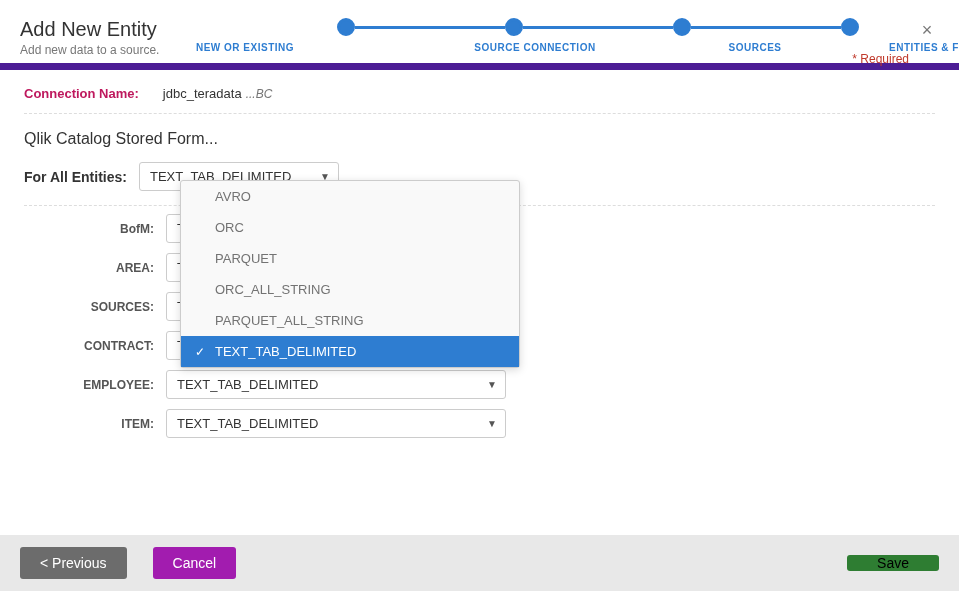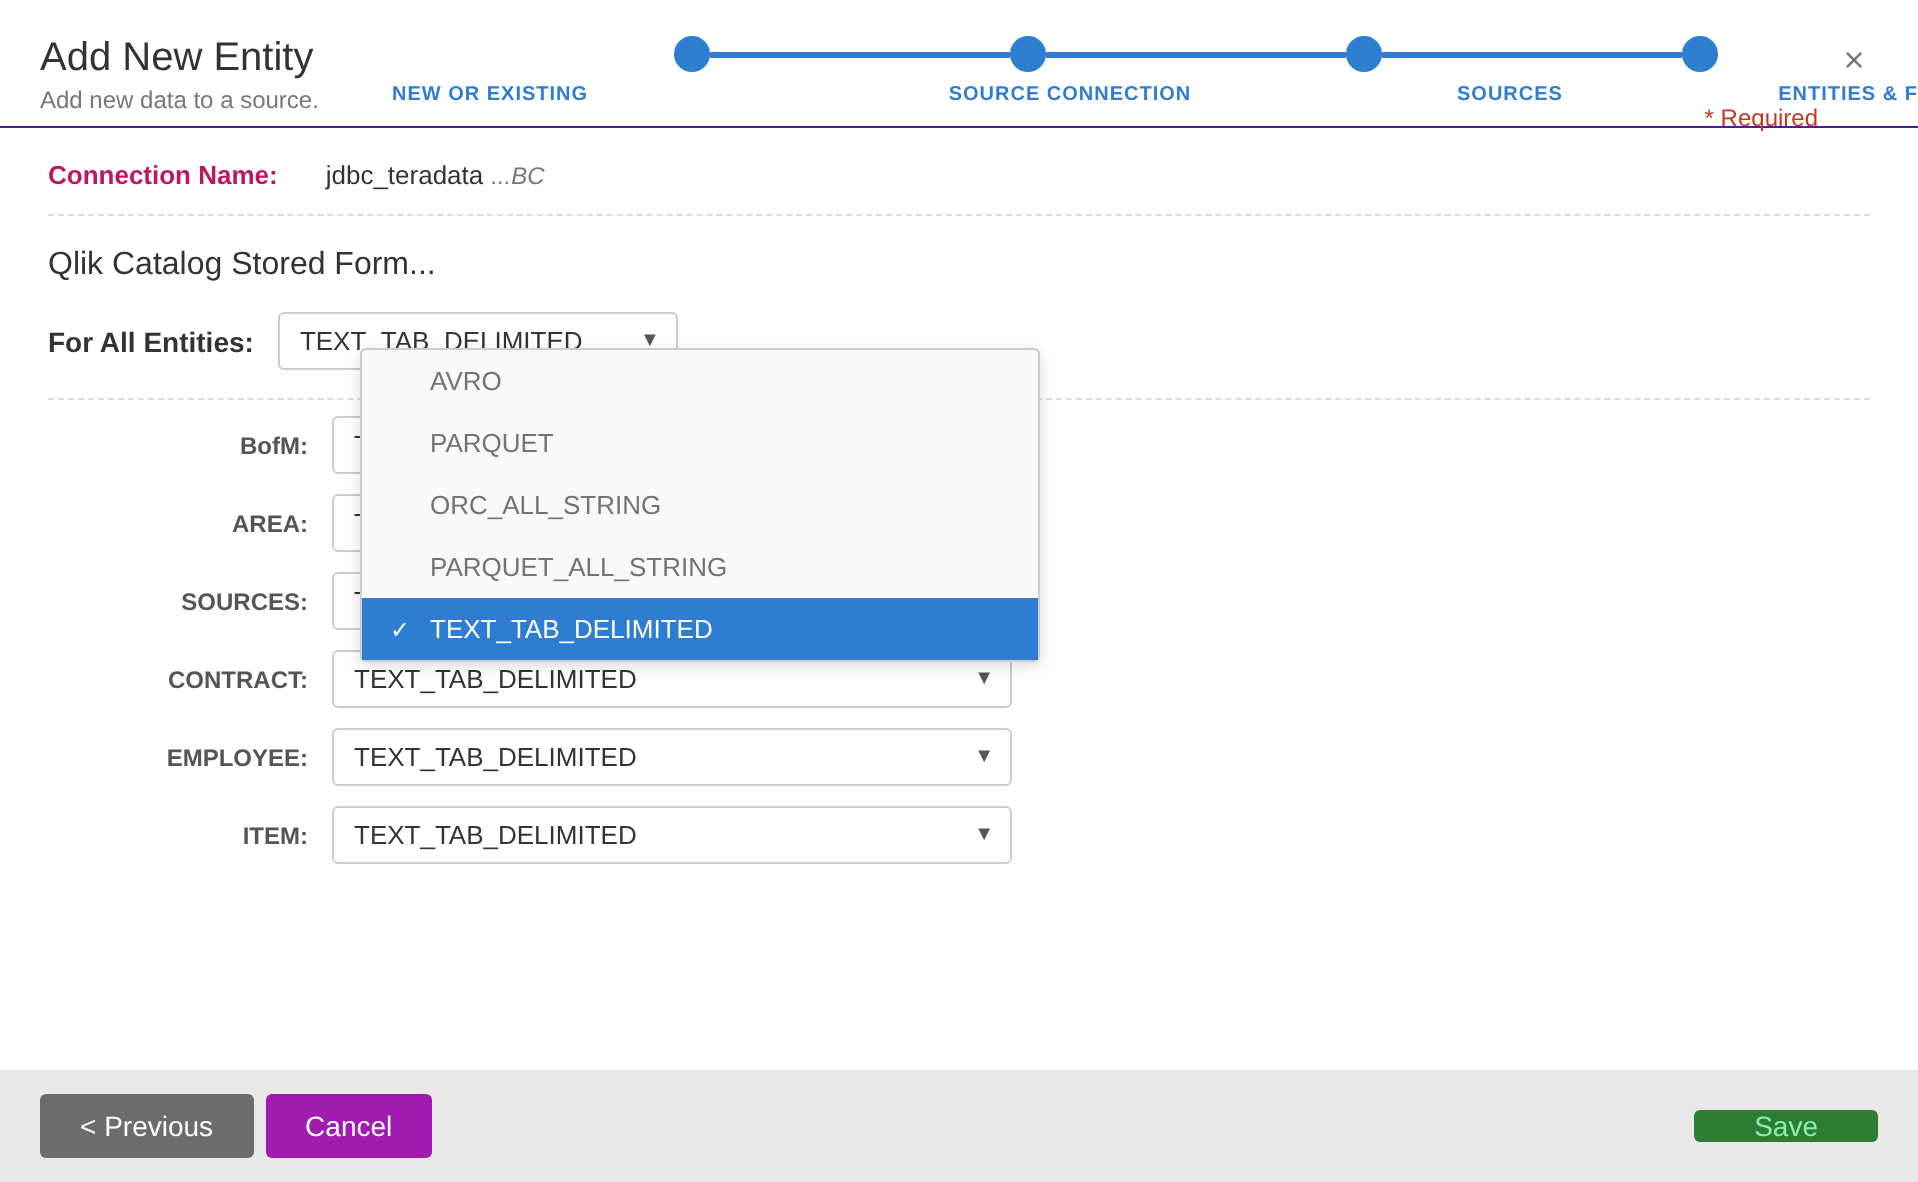--- a/index.html
+++ b/index.html
@@ -10,21 +10,21 @@
       height: 591px;
       overflow: hidden;
       position: relative;
     }
 
     
     .header {
       display: flex;
       align-items: flex-start;
       padding: 18px 20px 0 20px;
-      border-bottom: 1px solid #4c1d95;
+      border-bottom: 7px solid #4c1d95;
       position: relative;
     }
     .header-title-block {
       flex: 0 0 210px;
     }
     .header-title {
       font-size: 20px;
       font-weight: 400;
       color: #333;
     }
@@ -243,21 +243,21 @@
     .footer {
       position: absolute;
       bottom: 0;
       left: 0;
       right: 0;
       height: 56px;
       background: #e8e8e8;
       display: flex;
       align-items: center;
       padding: 0 20px;
-      gap: 6px;
+      gap: 26px;
     }
     .btn-prev {
       background: #6c6c6c;
       color: #fff;
       border: none;
       border-radius: 3px;
       padding: 8px 20px;
       font-size: 14px;
       cursor: pointer;
     }
@@ -265,21 +265,21 @@
       background: #a21caf;
       color: #fff;
       border: none;
       border-radius: 3px;
       padding: 8px 20px;
       font-size: 14px;
       cursor: pointer;
     }
     .btn-save {
       background: #2e7d32;
-      color: #86efac;
+      color: #000000;
       border: none;
       border-radius: 3px;
       padding: 0 30px;
       font-size: 14px;
       cursor: pointer;
       margin-left: auto;
     }
 
     .connection-suffix {
       color: #777;
@@ -339,20 +339,24 @@
     </div>
   </div>
 
   <div class="dropdown-list">
     <div class="dropdown-item">
       <span class="check"> </span>
       <span>AVRO</span>
     </div>
     <div class="dropdown-item">
       <span class="check"> </span>
+      <span>ORC</span>
+    </div>
+    <div class="dropdown-item">
+      <span class="check"> </span>
       <span>PARQUET</span>
     </div>
     <div class="dropdown-item">
       <span class="check"> </span>
       <span>ORC_ALL_STRING</span>
     </div>
     <div class="dropdown-item">
       <span class="check"> </span>
       <span>PARQUET_ALL_STRING</span>
     </div>

